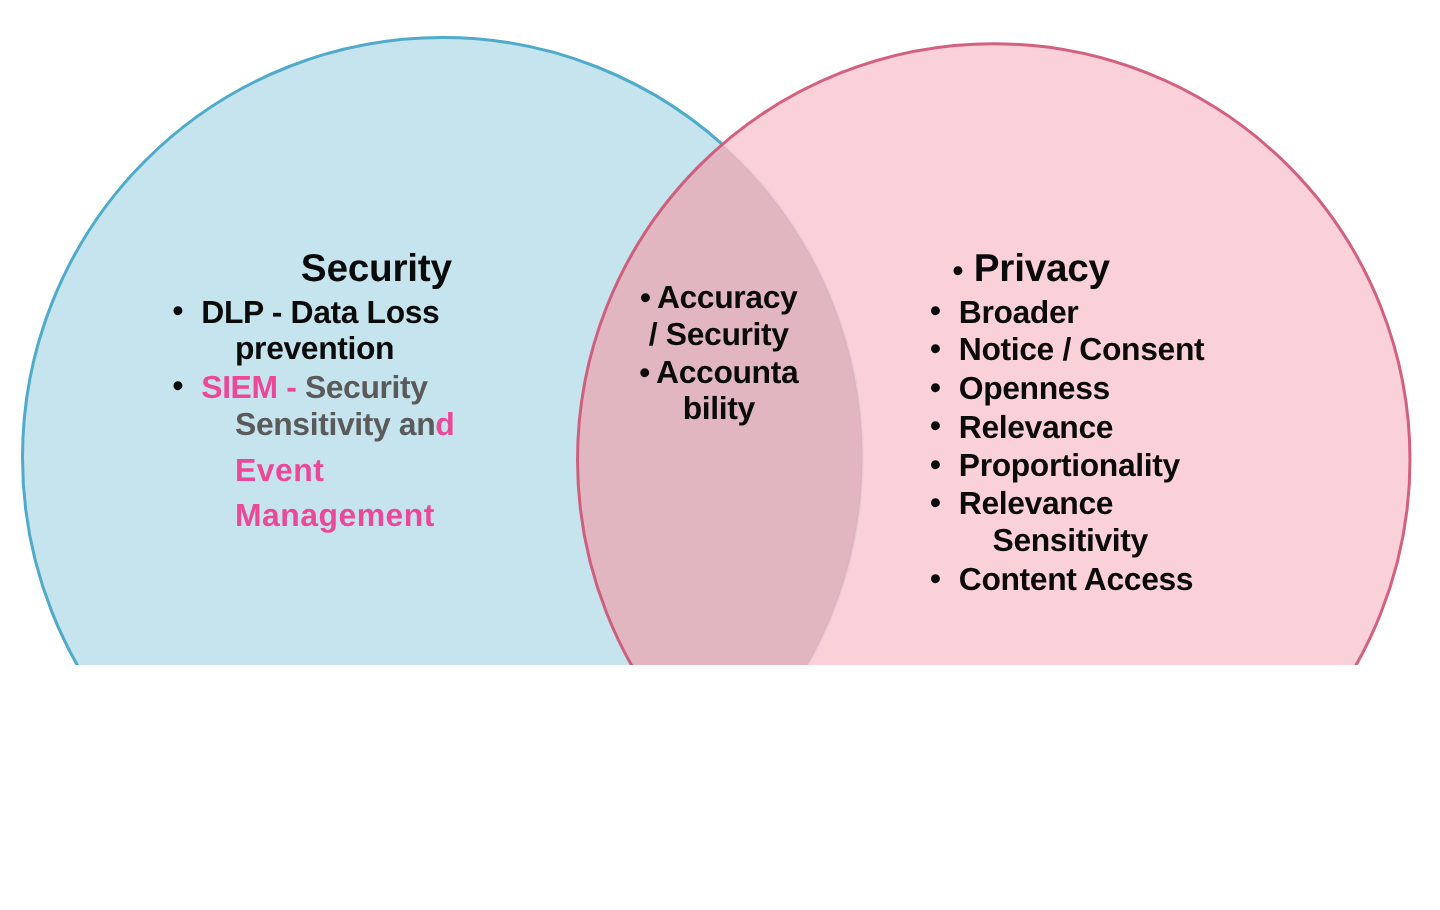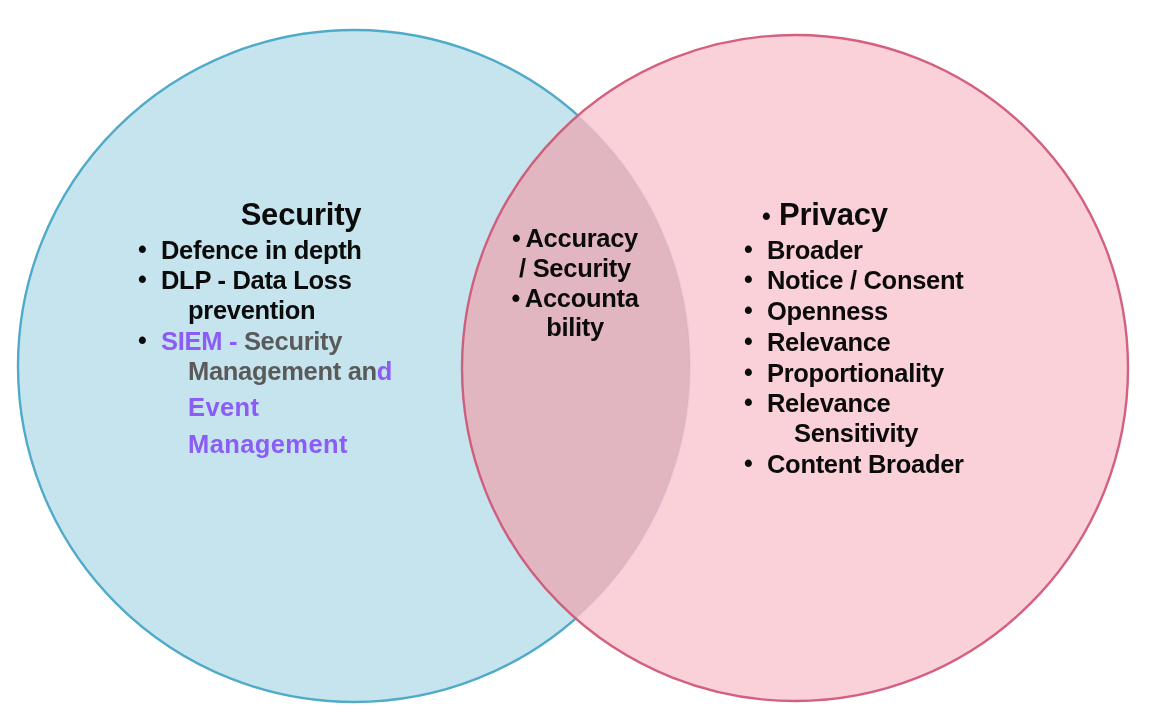--- a/index.html
+++ b/index.html
@@ -6,21 +6,21 @@
     margin: 0;
     padding: 0;
     background: #ffffff;
   }
   body {
     font-family: "Liberation Sans", sans-serif;
   }
   #venn-stage {
     position: relative;
     width: 1152px;
-    height: 728px;
+    height: 532px;
     background: #ffffff;
     overflow: hidden;
   }
   .venn-svg {
     position: absolute;
     left: 0;
     top: 0;
     width: 1152px;
     height: 728px;
   }
@@ -90,21 +90,21 @@
     margin-bottom: 0;
   }
   .col-center ul.bullets > li::before { content: ""; }
   .col-center .bdot {
     font-size: 25px;
     margin-right: 5px;
   }
 
   
   .t-gray   { color: #5a5a5a; }
-  .t-black  { color: #8b5cf6; }
+  .t-black  { color: #ec4899; }
   .siem-l2  { display: block; padding-left: 27px; }
   .siem-l3  { display: block; padding-left: 27px; margin-top: 7px; letter-spacing: 0.4px; }
   .siem-l4  { display: block; padding-left: 27px; margin-top: 7px; letter-spacing: 0.4px; }
 
   .wrap-line { display: block; padding-left: 27px; }
 </style>
 </head>
 <body>
 
 <div id="venn-stage">
@@ -125,32 +125,29 @@
     </g>
   </svg>
 
   <div class="text-layer">
 
     <div class="col col-left">
       <div class="heading heading-left">Security</div>
 
       <ul class="bullets">
 
-        <li>
-          <span>Defence in depth</span>
-        </li>
 
         <li>
           <span>DLP - Data Loss</span>
           <span class="wrap-line">prevention</span>
         </li>
 
         <li>
           <span class="t-black">SIEM - </span><span class="t-gray">Security</span>
-          <span class="siem-l2"><span class="t-gray">Management an</span><span class="t-black">d</span></span>
+          <span class="siem-l2"><span class="t-gray">Sensitivity an</span><span class="t-black">d</span></span>
           <span class="siem-l3 t-black">Event</span>
           <span class="siem-l4 t-black">Management</span>
         </li>
 
       </ul>
     </div>
 
     <div class="col col-center">
       <ul class="bullets">
 
@@ -188,19 +185,19 @@
           <span>Relevance</span>
         </li>
         <li>
           <span>Proportionality</span>
         </li>
         <li>
           <span>Relevance</span>
           <span class="wrap-line">Sensitivity</span>
         </li>
         <li>
-          <span>Content Broader</span>
+          <span>Content Access</span>
         </li>
       </ul>
     </div>
 
   </div>
 </div>
 
 </body></html>

